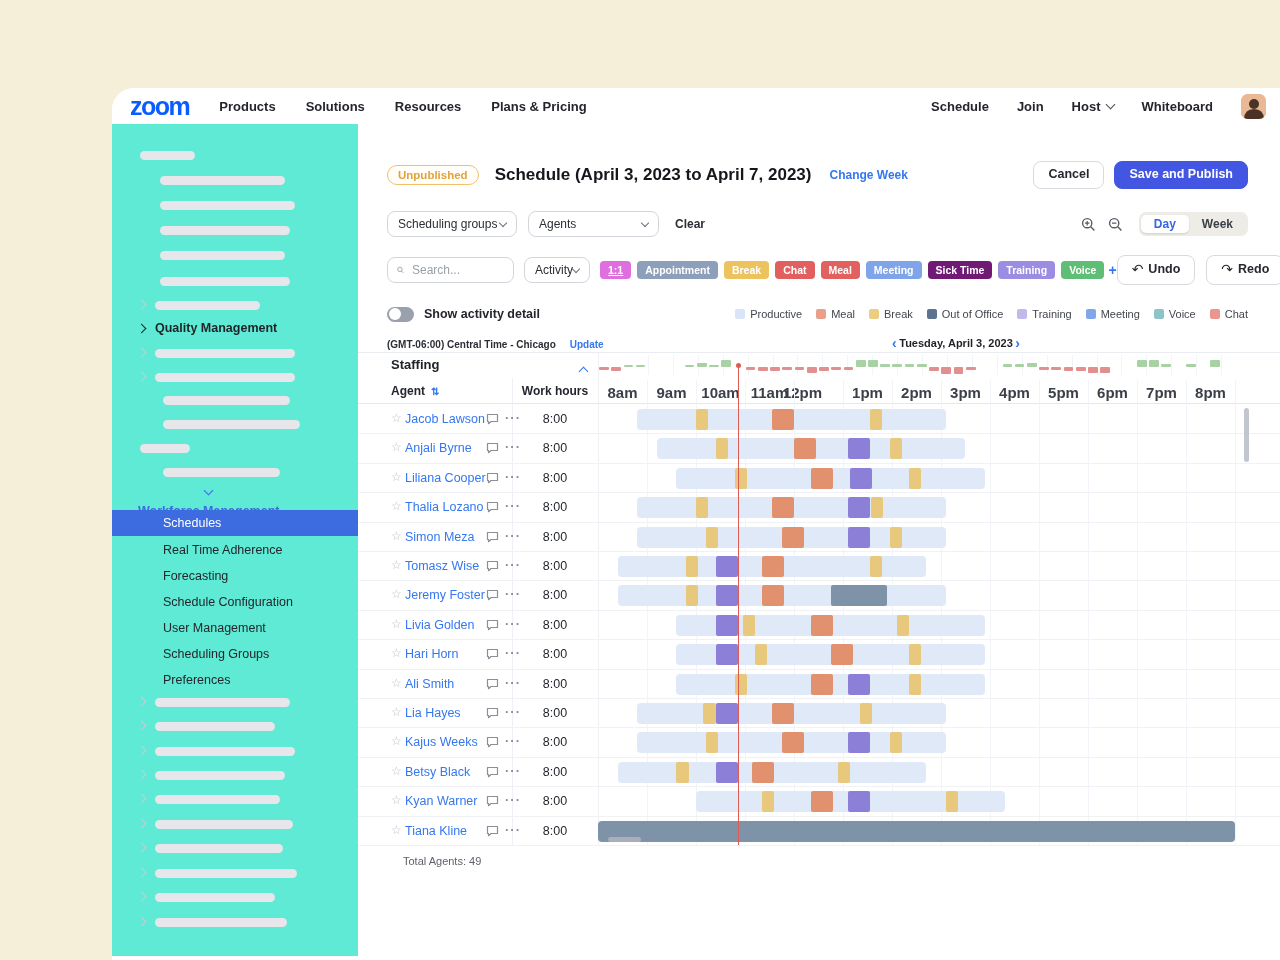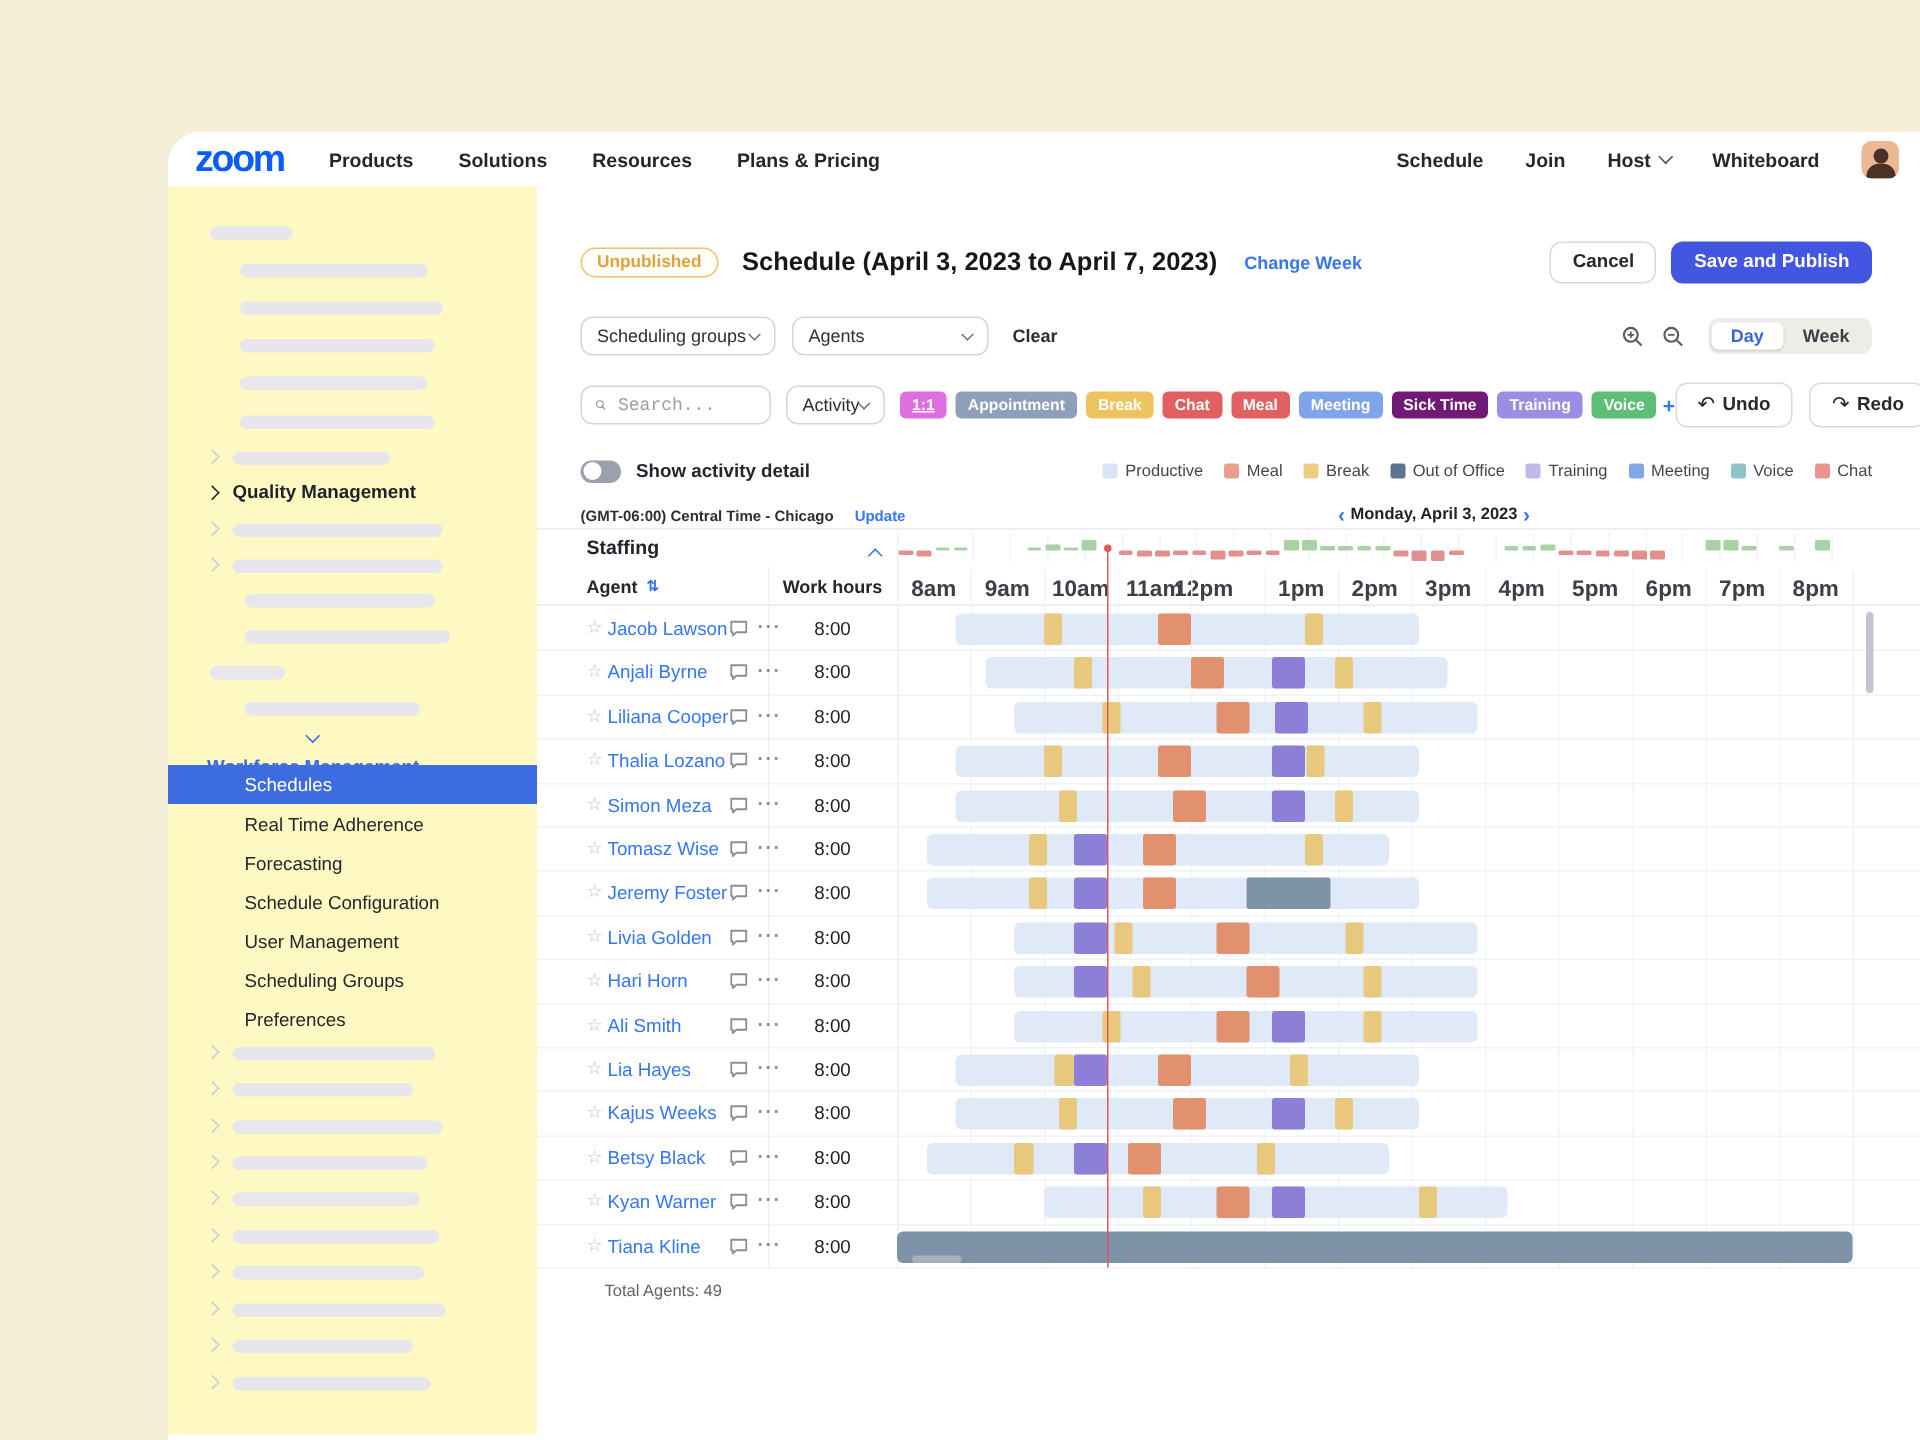--- a/index.html
+++ b/index.html
@@ -12,21 +12,21 @@
   .window{position:absolute;left:112px;top:88px;width:1168px;height:872px;background:#fff;border-radius:22px 0 0 0;overflow:hidden;}
   
   .topnav{position:absolute;left:0;top:0;right:0;height:36px;background:#fff;display:flex;align-items:center;padding:0 14px 0 18px;box-sizing:border-box;}
   .logo{font-size:25px;font-weight:800;color:#0b5cff;letter-spacing:-1.5px;line-height:1;margin-right:30px;cursor:pointer;}
   .nav-item{font-size:13px;font-weight:600;color:#24262c;margin-right:30px;cursor:pointer;white-space:nowrap;}
   .topnav-right{margin-left:auto;display:flex;align-items:center;gap:28px;}
   .topnav-right .nav-item{margin-right:0;}
   .hostwrap{display:flex;align-items:center;gap:6px;}
   .avatar{width:25px;height:25px;border-radius:7px;background:#eab894;overflow:hidden;cursor:pointer;}
   
-  .sidebar{position:absolute;left:0;top:36px;width:246px;bottom:4px;background:#fef9c3;text-align:right;}
+  .sidebar{position:absolute;left:0;top:36px;width:246px;bottom:4px;background:#5eead4;text-align:right;}
   .skel{position:absolute;height:9px;border-radius:5px;background:#e6e6eb;}
   .schev{position:absolute;width:6px;height:6px;border-right:1.6px solid #c9ccd4;border-bottom:1.6px solid #c9ccd4;transform:rotate(-45deg);}
   .side-label{position:absolute;left:26px;display:flex;align-items:center;gap:10px;font-size:12.5px;font-weight:700;color:#1f2228;cursor:pointer;}
   .side-label.blue{color:#3d6be0;}
   .chev{display:inline-block;width:6px;height:6px;border-right:1.8px solid currentColor;border-bottom:1.8px solid currentColor;}
   .chev.r{transform:rotate(-45deg);}
   .chev.d{transform:rotate(45deg);margin-top:-3px;}
   .chev.u{transform:rotate(-135deg);margin-top:3px;}
   .subitem{position:absolute;left:0;right:0;height:26px;display:flex;align-items:center;padding-left:51px;font-size:12.5px;color:#24262c;box-sizing:border-box;cursor:pointer;}
   .subitem.sel{background:#3d6be0;color:#fff;}
@@ -40,21 +40,21 @@
   .btn{font-size:12.5px;font-weight:700;border-radius:8px;padding:6px 14px;border:1px solid #d7dadf;background:#fff;color:#26282e;cursor:pointer;line-height:1.1;}
   .btn.primary{background:#4356e2;border-color:#4356e2;color:#fff;margin-left:10px;}
   .select{display:flex;align-items:center;justify-content:space-between;border:1px solid #d2d6dc;border-radius:8px;padding:0 10px;height:26px;font-size:12px;color:#2b2e34;background:#fff;box-sizing:border-box;cursor:pointer;}
   .select .chev{color:#6a6f77;width:5px;height:5px;}
   .cleartxt{font-size:12px;font-weight:600;color:#2b2e34;margin-left:16px;cursor:pointer;}
   .iconbtn{width:18px;height:18px;display:flex;align-items:center;justify-content:center;color:#565b63;cursor:pointer;}
   .seg{display:flex;align-items:center;background:#edece7;border-radius:7px;padding:2px;height:24px;box-sizing:border-box;margin-left:14px;}
   .seg .opt{font-size:12px;font-weight:700;padding:2px 13px;border-radius:5px;color:#3a3e45;cursor:pointer;}
   .seg .opt.on{background:#fff;color:#3566e0;box-shadow:0 1px 2px rgba(0,0,0,.12);}
   .searchbox{display:flex;align-items:center;gap:6px;border:1px solid #d2d6dc;border-radius:8px;height:26px;padding:0 9px;width:127px;box-sizing:border-box;background:#fff;}
-  .searchbox input{border:none;outline:none;width:90px;font-size:12px;font-family:Liberation Mono, monospace;color:#a21caf;background:transparent;}
+  .searchbox input{border:none;outline:none;width:90px;font-size:12px;font-family:Liberation Sans, sans-serif;color:#a21caf;background:transparent;}
   .searchbox input::placeholder{color:#9aa0a8;}
   .chips{display:flex;align-items:center;gap:6px;margin-left:10px;}
   .chip{font-size:10.5px;font-weight:700;color:#fff;border-radius:4px;padding:4px 8px;line-height:1;cursor:pointer;white-space:nowrap;}
   .addchip{color:#3577f0;font-size:14px;font-weight:700;margin-left:4px;cursor:pointer;}
   .undoredo{display:flex;gap:11px;margin-left:auto;}
   .urbtn{display:flex;align-items:center;gap:5px;font-size:12.5px;font-weight:700;}
   .urbtn .g{font-size:14px;font-weight:400;}
   .toggle{width:27px;height:15px;border-radius:8px;background:#9aa1ac;position:relative;cursor:pointer;}
   .knob{position:absolute;left:1.5px;top:1.5px;width:12px;height:12px;border-radius:50%;background:#fff;}
   .toggle-label{font-size:12.5px;font-weight:600;color:#23262c;margin-left:10px;}
@@ -292,21 +292,21 @@
             <span>Chat</span>
           </div>
         </div>
     </div>
 
     <div class="hrow" style="top:212px;height:16px;">
       <span class="tz">(GMT-06:00) Central Time - Chicago</span>
       <span class="link update">Update</span>
       <div class="datenav">
         <span class="arrow">‹</span>
-        <span class="date">Monday, April 3, 2023</span>
+        <span class="date">Tuesday, April 3, 2023</span>
         <span class="arrow">›</span>
       </div>
     </div>
 
     <div class="staffing-row">
       <span class="staffing-label">Staffing</span>
       <span class="staff-chev"><span class="chev u"></span></span>
       <div id="staffchart" style="position:absolute;left:240px;top:0;width:648px;height:23px;">
           <div style="position: absolute; left: 49.8px; top: 2px; width: 1px; height: 20px; background: rgb(241, 244, 249);"></div>
           <div style="position: absolute; left: 74.8px; top: 2px; width: 1px; height: 20px; background: rgb(241, 244, 249);"></div>

